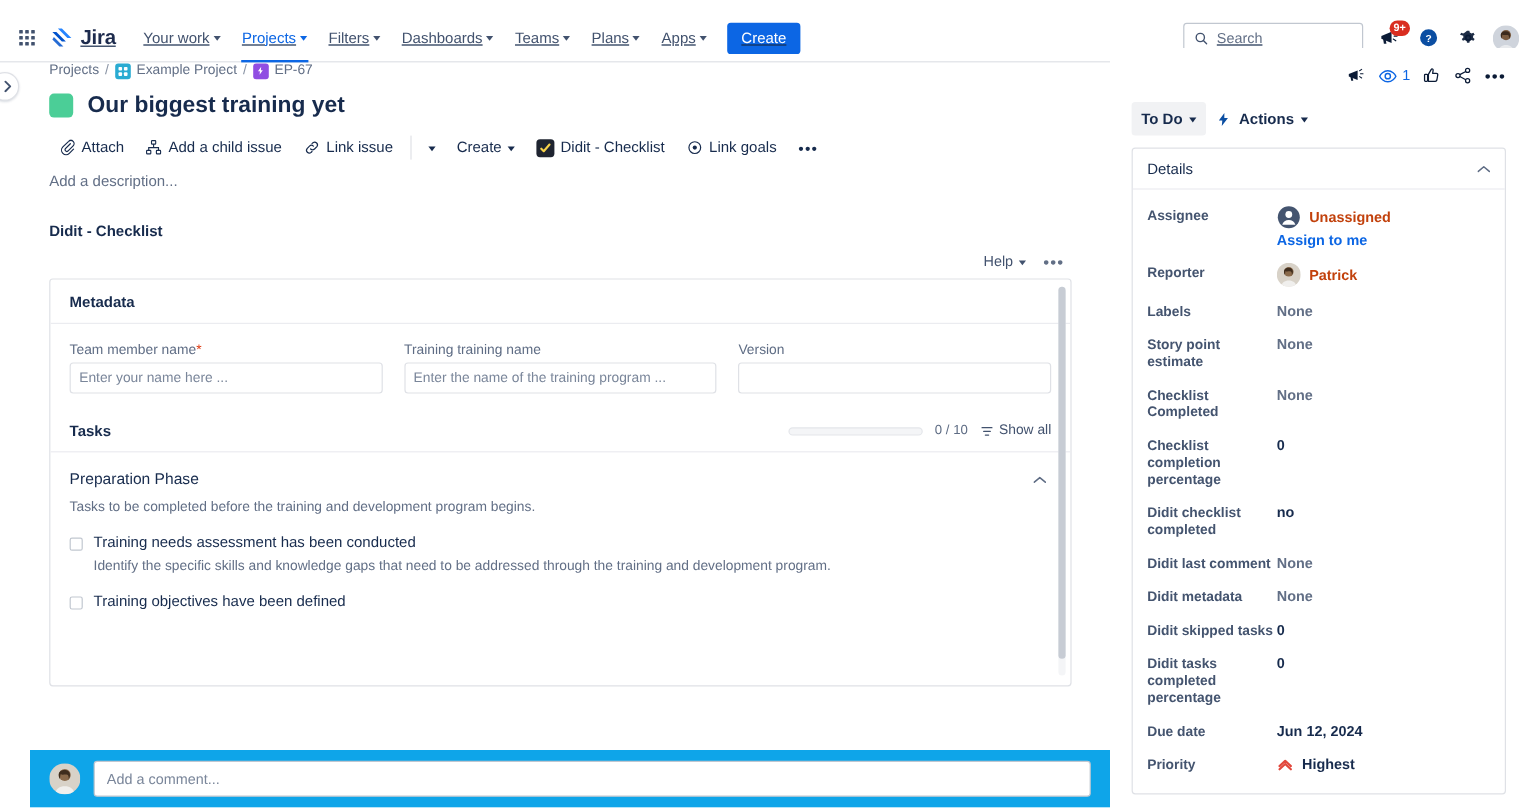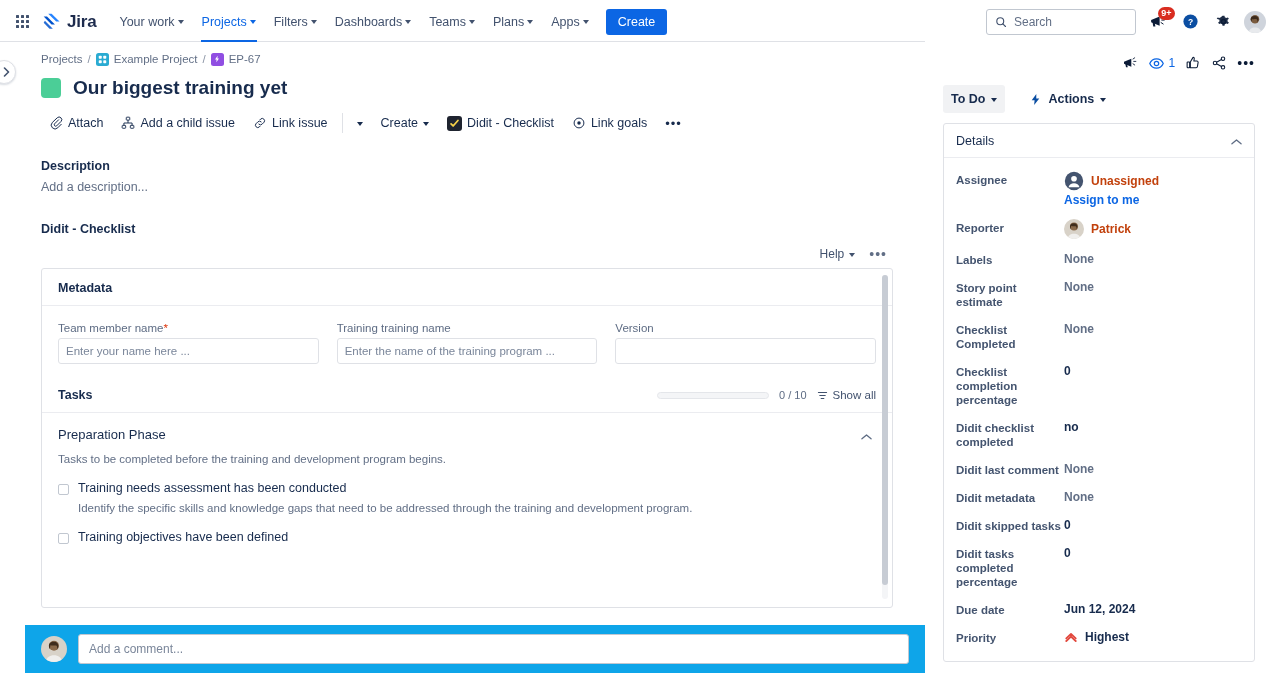--- a/index.html
+++ b/index.html
@@ -7,23 +7,23 @@
     width: 1280px; height: 673px;
     font-family: "Liberation Sans", sans-serif;
     background: #ffffff;
     color: #172b4d;
     overflow: hidden;
   }
   .app { position: relative; width: 1280px; height: 673px; }
 
   
   .topnav {
-    position: absolute; top: 2px; left: 0; width: 1280px; height: 40px;
+    position: absolute; top: 12px; left: 0; width: 1280px; height: 40px;
     background: #fff; border-bottom: 1px solid #dfe1e6;
-    display: flex; align-items: center; padding: 0 10px;
+    display: flex; align-items: center; padding: 0 10px; text-decoration: underline;
   }
   .waffle { width: 24px; height: 24px; display: flex; align-items: center; justify-content: center; cursor: pointer; }
   .waffle-grid { display: grid; grid-template-columns: repeat(3, 3px); grid-template-rows: repeat(3, 3px); gap: 2px; }
   .waffle-grid i { background: #42526e; border-radius: .5px; display: block; width: 3px; height: 3px; }
   .brand { display: flex; align-items: center; gap: 5px; margin-left: 8px; cursor: pointer; }
   .brand-logo { width: 20px; height: 20px; }
   .brand-name { font-size: 17px; font-weight: 600; color: #1d2b4d; letter-spacing: -0.2px; }
   .nav-items { display: flex; align-items: center; margin-left: 14px; height: 40px; }
   .nav-item {
     display: flex; align-items: center; gap: 3px; padding: 0 9px; height: 40px;
@@ -156,21 +156,21 @@
   .comment-input::placeholder { color: #7a869a; }
 
   
   .right {
     position: absolute; top: 40px; right: 0; width: 355px; height: 633px;
     background: #fff; padding: 10px 25px 0 18px;
   }
   .right-icons { display: flex; align-items: center; justify-content: flex-end; gap: 10px; height: 26px; }
   .ri { display: flex; align-items: center; gap: 4px; cursor: pointer; color: #42526e; }
   .ri .cnt { font-size: 12px; color: #0c66e4; }
-  .status-row { display: flex; align-items: center; gap: 16px; margin-top: 9px; }
+  .status-row { display: flex; align-items: center; margin-top: 9px; }
   .status-btn {
     display: flex; align-items: center; gap: 6px; height: 28px; padding: 0 8px;
     background: #f1f2f4; border: none; border-radius: 3px;
     font-size: 12.5px; font-weight: 600; color: #172b4d; cursor: pointer;
     font-family: "Liberation Sans", sans-serif;
   }
   .actions-btn {
     display: flex; align-items: center; gap: 6px; height: 28px; padding: 0 8px;
     background: transparent; border: none; border-radius: 3px;
     font-size: 12.5px; font-weight: 600; color: #172b4d; cursor: pointer;
@@ -370,21 +370,20 @@
           <circle cx="12" cy="12" r="8.4" fill="none" stroke="#172b4d" stroke-width="1.7"></circle>
           <circle cx="12" cy="12" r="3" fill="#172b4d"></circle>
         </svg>
         <span>Link goals</span>
       </button>
       <button class="tb-btn">
         <span style="font-size:13px;letter-spacing:1px">•••</span>
       </button>
     </div>
 
-    <div class="section-label">Description</div>
     <div class="desc-placeholder">Add a description...</div>
 
     <div class="cl-title">Didit - Checklist</div>
 
     <div class="cl-toolbar">
       <div class="cl-help">
         <span>Help</span>
         <span class="chev"></span>
       </div>
       <div class="cl-more">•••</div>

